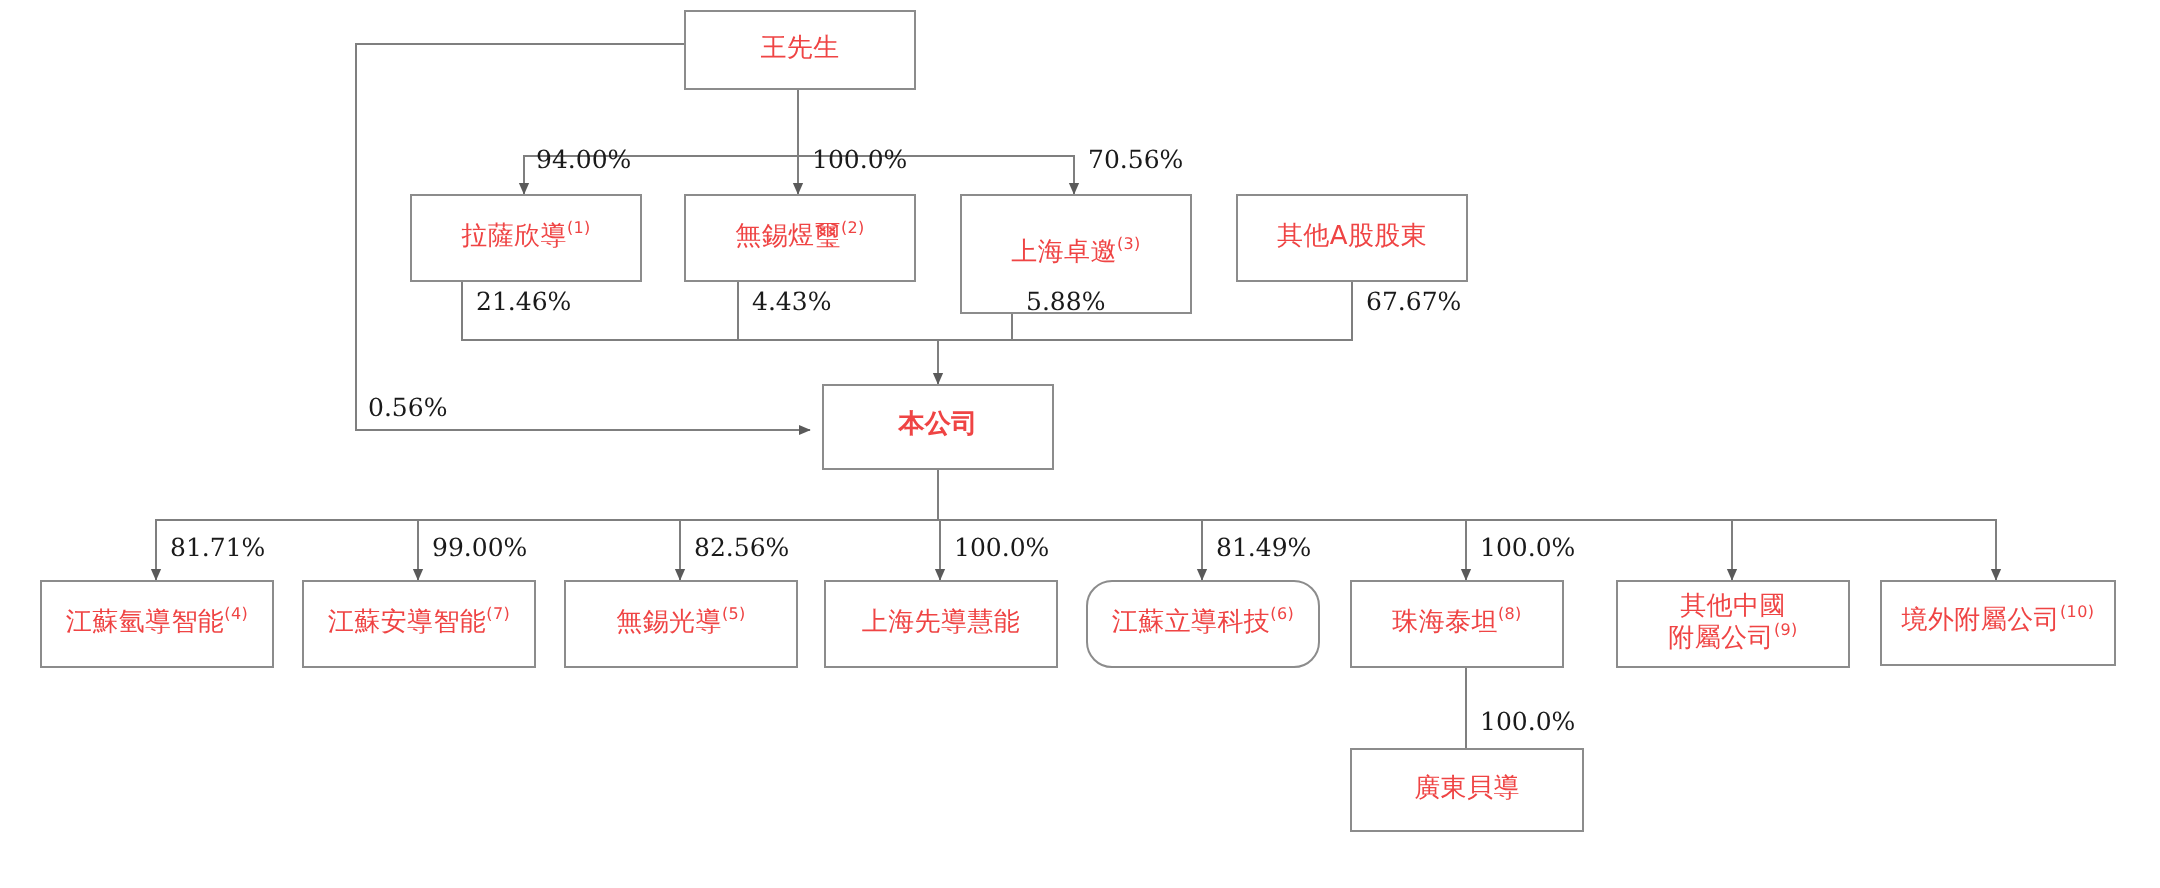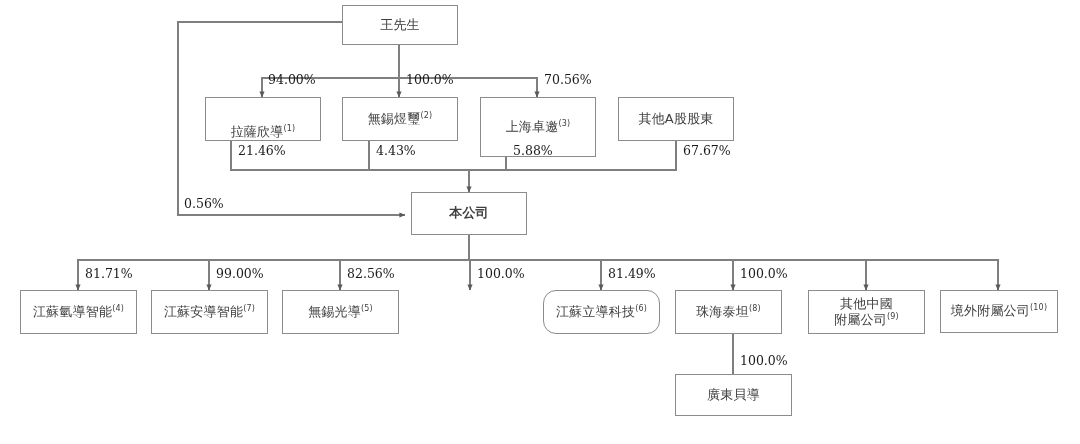--- a/index.html
+++ b/index.html
@@ -28,21 +28,21 @@
   }
   .node {
     position: absolute;
     box-sizing: border-box;
     border: 1px solid #8c8c8c;
     background: #ffffff;
     display: flex;
     align-items: center;
     justify-content: center;
     text-align: center;
-    color: #404040;
+    color: #ef4444;
     line-height: 1.15;
     font-size: 13px;
     letter-spacing: 0.2px;
     z-index: 2;
   }
   .node .label {
     display: block;
     white-space: nowrap;
   }
   .node.two-line .label {
@@ -107,21 +107,21 @@
       <path d="M 998,260 L 998,290" marker-end="url(#arrow)"></path>
 
       <path d="M 733,334 L 733,385" marker-end="url(#arrow)"></path>
     </g>
   </svg>
 
   <div class="node" style="left:342px; top:5px; width:116px; height:40px;">
     <span class="label">王先生</span>
   </div>
 
-  <div class="node" style="left:205px; top:97px; width:116px; height:44px;align-items:flex-end;">
+  <div class="node" style="left:205px; top:97px; width:116px; height:44px;">
     <span class="label">
       <span>拉薩欣導</span><sup>(1)</sup>
     </span>
   </div>
 
   <div class="node" style="left:342px; top:97px; width:116px; height:44px;">
     <span class="label">
       <span>無錫煜璽</span><sup>(2)</sup>
     </span>
   </div>
@@ -151,20 +151,23 @@
       <span>江蘇安導智能</span><sup>(7)</sup>
     </span>
   </div>
 
   <div class="node" style="left:282px; top:290px; width:117px; height:44px;">
     <span class="label">
       <span>無錫光導</span><sup>(5)</sup>
     </span>
   </div>
 
+  <div class="node" style="left:412px; top:290px; width:117px; height:44px;">
+    <span class="label">上海先導慧能</span>
+  </div>
 
   <div class="node" style="left:543px; top:290px; width:117px; height:44px;border-radius:13px;">
     <span class="label">
       <span>江蘇立導科技</span><sup>(6)</sup>
     </span>
   </div>
 
   <div class="node" style="left:675px; top:290px; width:107px; height:44px;">
     <span class="label">
       <span>珠海泰坦</span><sup>(8)</sup>

